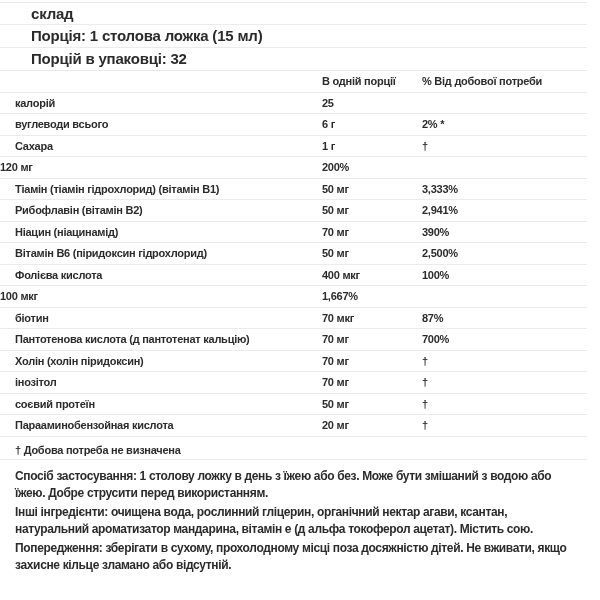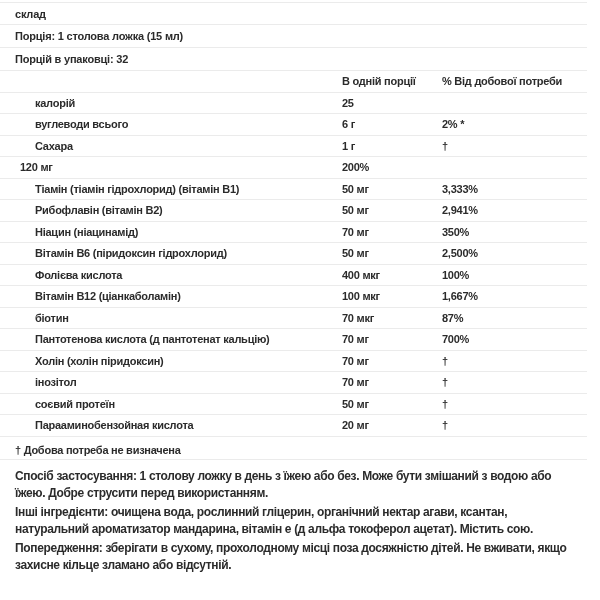--- a/index.html
+++ b/index.html
@@ -9,39 +9,38 @@
     font-weight: 700;
     color: #2b2b2b;
     -webkit-font-smoothing: antialiased;
   }
   .sheet { padding-top: 2px; padding-right: 13px; width: 600px; }
 
   
   .info-row {
     height: 23px;
     line-height: 22px;
-    padding-left: 15px;
+    padding-left: 31px;
     border-bottom: 1px solid #ebebeb;
-    font-size: 11px;
+    font-size: 15px;
     letter-spacing: -0.2px;
     white-space: nowrap;
     overflow: hidden;
   }
   .info-row.first { border-top: 1px solid #ebebeb; }
 
   
   .trow {
     display: grid;
     grid-template-columns: 322px 100px 1fr;
     align-items: center;
     height: 21.5px;
     border-bottom: 1px solid #ebebeb;
     font-size: 11px;
     letter-spacing: -0.25px;
-    padding-left: 20px;
   }
   .trow .c1 { padding-left: 15px; white-space: nowrap; overflow: hidden; }
   .trow .c2, .trow .c3 { white-space: nowrap; overflow: hidden; }
 
   
   .footnote-row {
     height: 23px;
     padding: 7px 0 2px 15px;
     border-bottom: 1px solid #ebebeb;
     font-size: 11px;
@@ -105,37 +104,36 @@
 
     <div class="trow">
       <div class="c1">Рибофлавін (вітамін B2)</div>
       <div class="c2">50 мг</div>
       <div class="c3">2,941%</div>
     </div>
 
     <div class="trow">
       <div class="c1">Ніацин (ніацинамід)</div>
       <div class="c2">70 мг</div>
-      <div class="c3">350%</div>
+      <div class="c3">390%</div>
     </div>
 
     <div class="trow">
       <div class="c1">Вітамін B6 (піридоксин гідрохлорид)</div>
       <div class="c2">50 мг</div>
       <div class="c3">2,500%</div>
     </div>
 
     <div class="trow">
       <div class="c1">Фолієва кислота</div>
       <div class="c2">400 мкг</div>
       <div class="c3">100%</div>
     </div>
 
     <div class="trow">
-      <div class="c1">Вітамін B12 (ціанкаболамін)</div>
       <div class="c2">100 мкг</div>
       <div class="c3">1,667%</div>
     </div>
 
     <div class="trow">
       <div class="c1">біотин</div>
       <div class="c2">70 мкг</div>
       <div class="c3">87%</div>
     </div>
 

